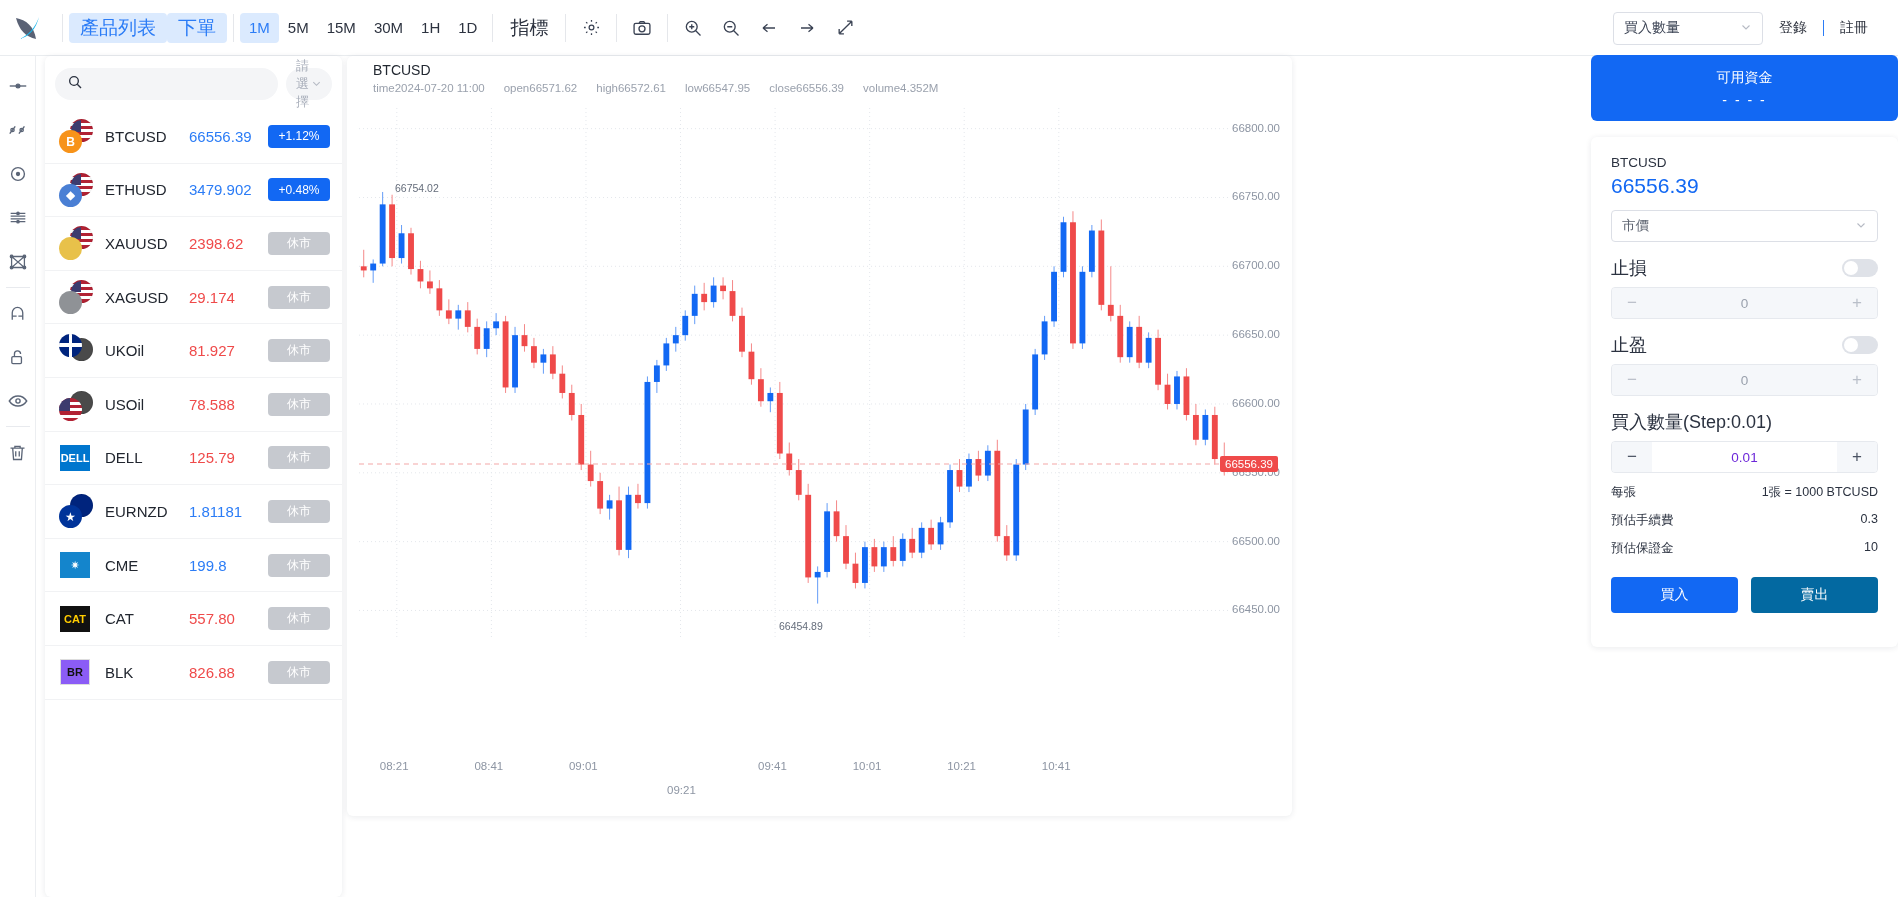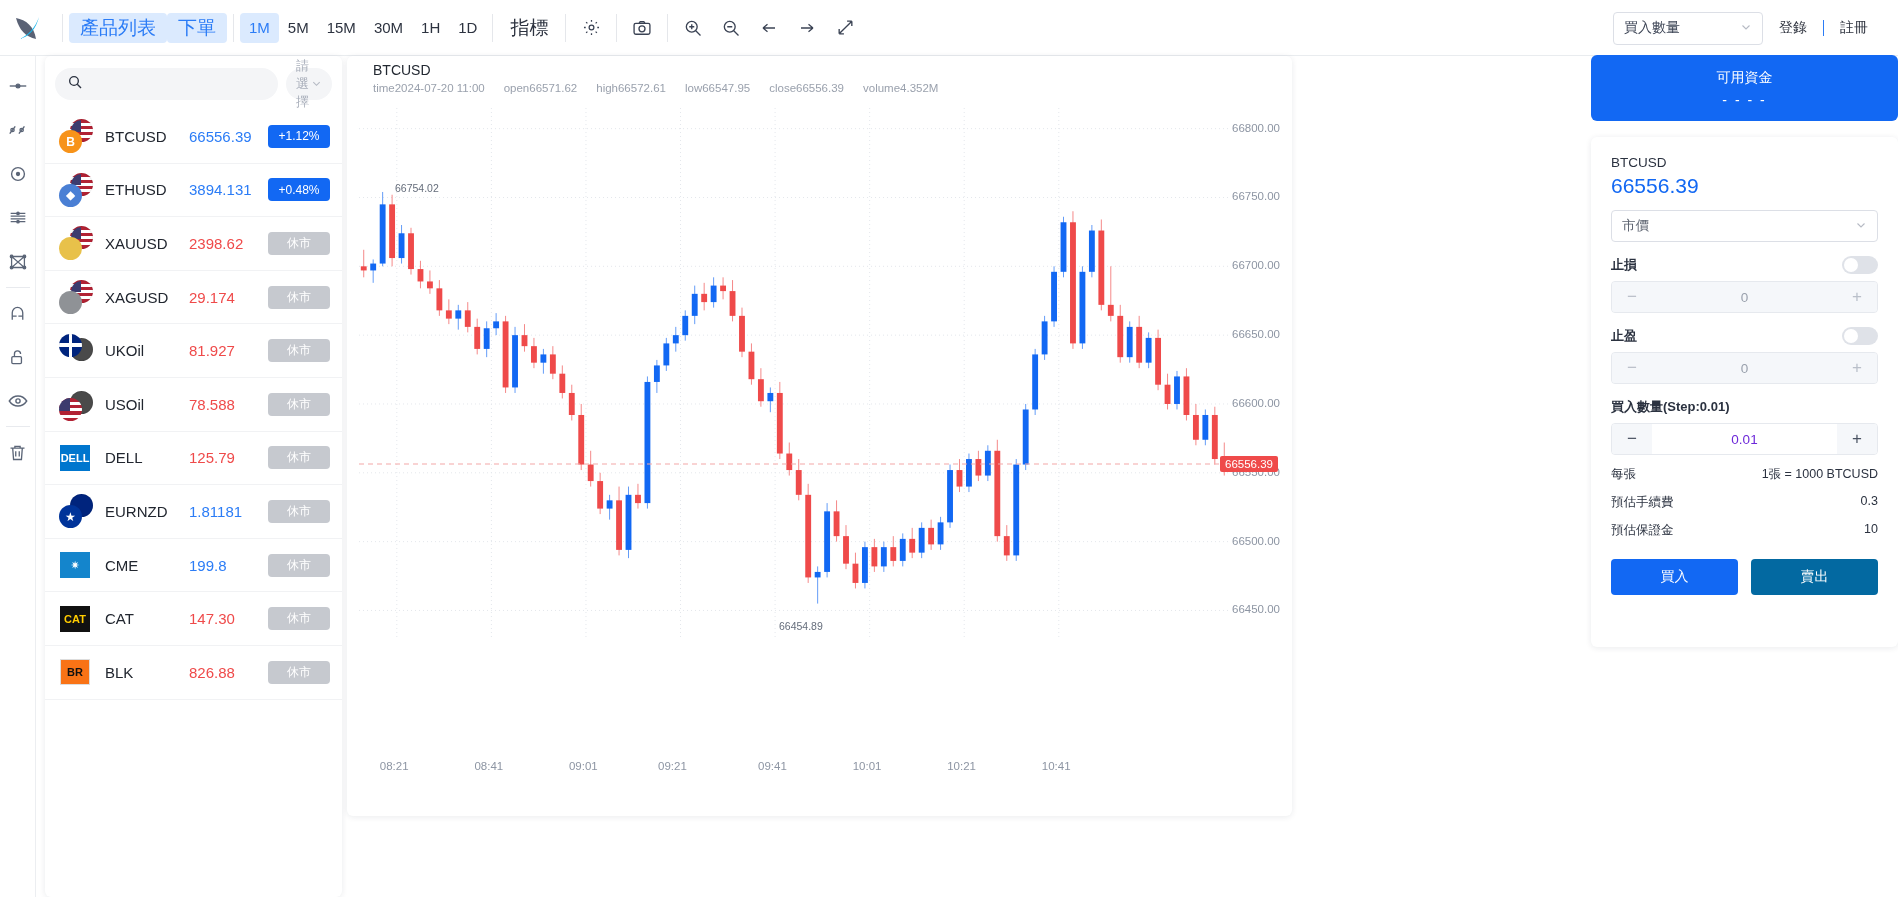--- a/index.html
+++ b/index.html
@@ -142,21 +142,21 @@
     padding:18px 20px 0 20px;
   }
   .osym { font-size:13.5px; color:#2b3240; }
   .oprice { font-size:21px; color:#1268f3; margin-top:4px; }
   .osel {
     margin-top:12px; height:32px; border:1px solid #dcdfe6; border-radius:4px;
     display:flex; align-items:center; justify-content:space-between; padding:0 10px;
     font-size:13.5px; color:#5c6370; cursor:pointer;
   }
   .orow { margin-top:14px; display:flex; align-items:center; justify-content:space-between; }
-  .olabel { font-size:13px; color:#2b3240;font-weight:bold; }
+  .olabel { font-size:18px; color:#2b3240; }
   .toggle { width:36px; height:18px; border-radius:9px; background:#dfe2e8; position:relative; cursor:pointer; }
   .toggle::after { content:""; position:absolute; left:2px; top:2px; width:14px; height:14px;
                    border-radius:50%; background:#fff; }
   .stepper {
     margin-top:7px; height:32px; border:1px solid #e6e9ee; border-radius:4px;
     display:flex; align-items:center; overflow:hidden; background:#f5f7fa;
   }
   .stepper.active { background:#fff; }
   .stepper .sbtn { width:40px; height:100%; display:flex; align-items:center; justify-content:center;
                    font-size:17px; color:#b9bfc9; cursor:pointer; background:#f5f7fa; }
@@ -346,21 +346,21 @@
           <span class="symname">BTCUSD</span>
           <span class="symprice up">66556.39</span>
           <span class="symbadge pos">+1.12%</span>
         </div>
         <div class="symrow">
           <span class="symicon">
             <span class="cflag usflag"></span>
             <span class="ccoin" style="background:#4a7fd4">◆</span>
           </span>
           <span class="symname">ETHUSD</span>
-          <span class="symprice up">3894.131</span>
+          <span class="symprice up">3479.902</span>
           <span class="symbadge pos">+0.48%</span>
         </div>
         <div class="symrow">
           <span class="symicon">
             <span class="cflag usflag"></span>
             <span class="ccoin" style="background:#e8c14a"></span>
           </span>
           <span class="symname">XAUUSD</span>
           <span class="symprice down">2398.62</span>
           <span class="symbadge closed">休市</span>
@@ -415,26 +415,26 @@
           </span>
           <span class="symname">CME</span>
           <span class="symprice up">199.8</span>
           <span class="symbadge closed">休市</span>
         </div>
         <div class="symrow">
           <span class="symicon">
             <span class="logobox" style="background:#111;color:#ffcc00">CAT</span>
           </span>
           <span class="symname">CAT</span>
-          <span class="symprice down">147.30</span>
-          <span class="symbadge closed">休市</span>
-        </div>
-        <div class="symrow">
-          <span class="symicon">
-            <span class="logobox" style="background:#f97316;color:#111;border:1px solid #ddd">BR</span>
+          <span class="symprice down">557.80</span>
+          <span class="symbadge closed">休市</span>
+        </div>
+        <div class="symrow">
+          <span class="symicon">
+            <span class="logobox" style="background:#8b5cf6;color:#111;border:1px solid #ddd">BR</span>
           </span>
           <span class="symname">BLK</span>
           <span class="symprice down">826.88</span>
           <span class="symbadge closed">休市</span>
         </div>
       </div>
   </div>
 
   <div class="chartwrap">
     <div class="chart-title">BTCUSD</div>
@@ -656,21 +656,21 @@
         <div class="ylab" style="top: 220.143px;">66650.00</div>
         <div class="ylab" style="top: 288.974px;">66600.00</div>
         <div class="ylab" style="top: 357.805px;">66550.00</div>
         <div class="ylab" style="top: 426.636px;">66500.00</div>
         <div class="ylab" style="top: 495.468px;">66450.00</div>
       </div>
     <div class="xaxis" id="xaxis">
         <div class="xlab" style="left: 20.8261px;">08:21</div>
         <div class="xlab" style="left: 115.391px;">08:41</div>
         <div class="xlab" style="left: 209.957px;">09:01</div>
-        <div class="xlab" style="left: 299px;">09:21</div>
+        <div class="xlab" style="left: 308px; margin-top: 24px;">09:21</div>
         <div class="xlab" style="left: 399.087px;">09:41</div>
         <div class="xlab" style="left: 493.652px;">10:01</div>
         <div class="xlab" style="left: 588.217px;">10:21</div>
         <div class="xlab" style="left: 682.783px;">10:41</div>
       </div>
     <div class="lastbadge" id="lastbadge" style="top: 400.009px; right: 14px;">66556.39</div>
     <div class="hiloLabel" id="hilabel" style="left: 48px; top: 125.946px;">66754.02</div>
     <div class="hiloLabel" id="lolabel" style="left: 432px; top: 563.736px;">66454.89</div>
   </div>
 

